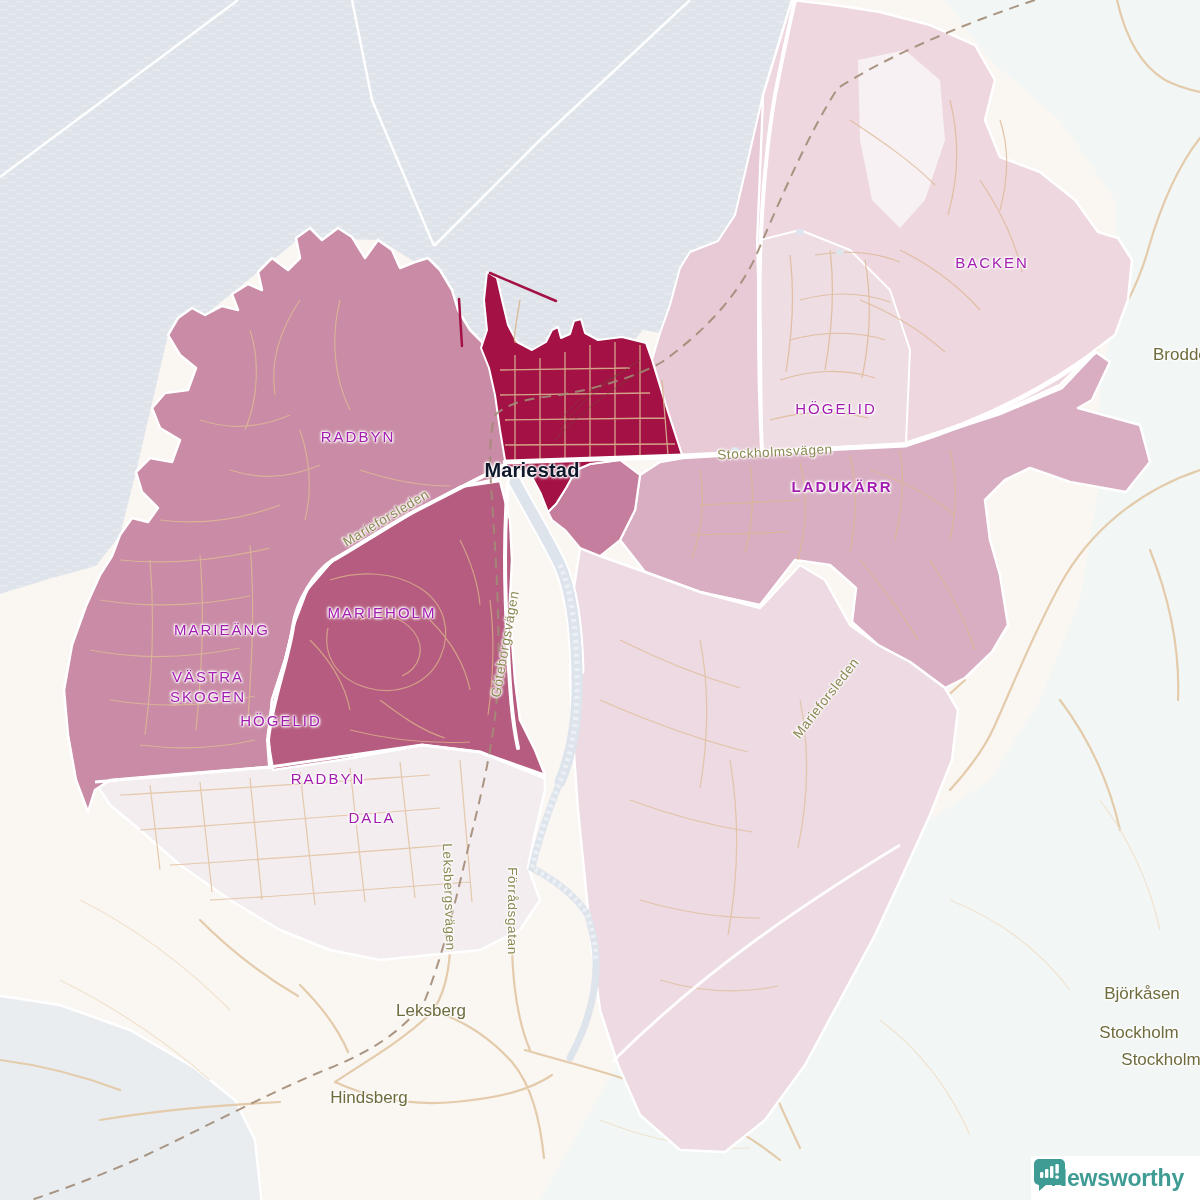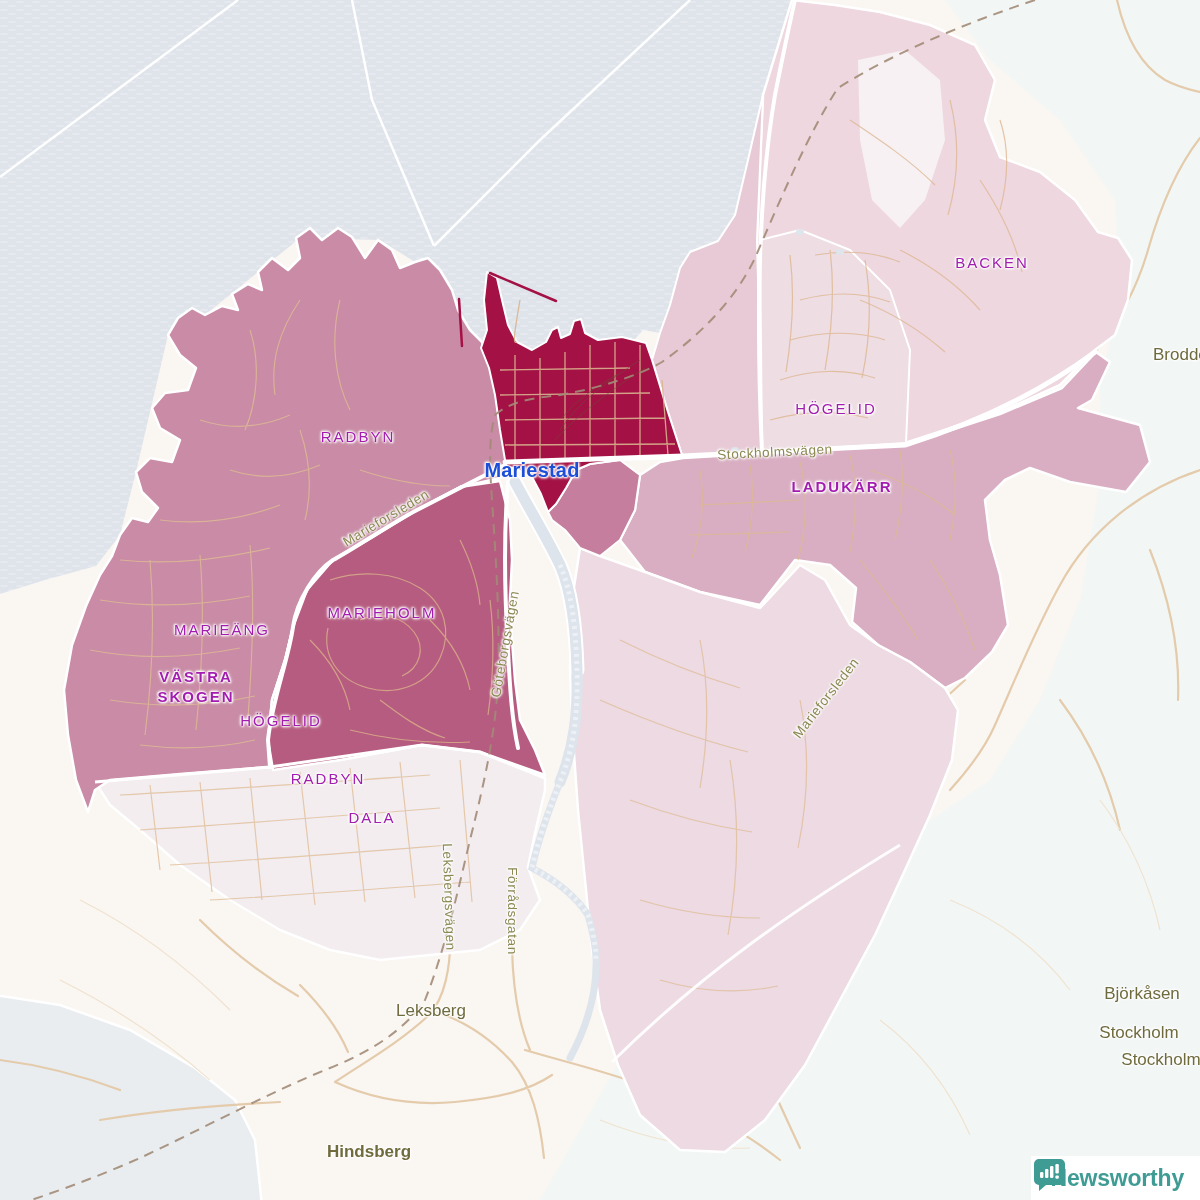--- a/index.html
+++ b/index.html
@@ -3,21 +3,21 @@
 <meta charset="utf-8">
 <style>
   html,body{margin:0;padding:0;background:#faf6f2;}
   .stage{position:relative;width:1200px;height:1200px;overflow:hidden;
          font-family:"Liberation Sans",sans-serif;}
   .stage svg{position:absolute;left:0;top:0;}
   #labels{position:absolute;left:0;top:0;width:1200px;height:1200px;pointer-events:none;}
   .lbl{position:absolute;white-space:pre-line;text-align:center;
        text-shadow:0 0 2px #fff,0 0 3px #fff,0 0 4px #fff,1px 1px 2px #fff,-1px -1px 2px #fff;}
   .lbl.district{font-size:15px;letter-spacing:2px;color:#a21caf;font-weight:400;line-height:1.3;}
-  .lbl.city{font-size:20px;font-weight:700;color:#1d4ed8;letter-spacing:.2px;}
+  .lbl.city{font-size:20px;font-weight:700;color:#0f172a;letter-spacing:.2px;}
   .lbl.place{font-size:17px;color:#6f6b3d;}
   .lbl.road{font-size:13.5px;color:#8b8852;letter-spacing:.6px;}
   .logo{position:absolute;right:0;bottom:0;height:44px;background:#ffffff;
         display:flex;align-items:center;gap:9px;padding:0 16px 0 11px;}
   .logo-text{font-size:23px;font-weight:700;color:#3e9c94;letter-spacing:-.2px;}
 </style>
 </head>
 <body>
 
 <div class="stage">
@@ -136,31 +136,31 @@
   <ellipse cx="840" cy="252" rx="4" ry="3" fill="#dce6ec"></ellipse>
   <ellipse cx="735" cy="450" rx="4" ry="3" fill="#dce6ec"></ellipse>
 
   <path fill="none" stroke-width="2" stroke-dasharray="10 7" opacity=".9" d="M1035,0 C960,25 890,55 838,88 C810,130 780,200 755,258 C735,300 700,335 662,362 C640,375 600,388 560,395 C530,398 510,402 495,415 C488,440 490,470 492,500 C496,560 500,620 498,680 C496,730 485,780 470,840 C458,890 445,950 425,1000 C405,1030 370,1052 330,1068 C270,1092 200,1130 140,1158 C95,1178 40,1198 0,1210" stroke="#a28b77"></path>
 </svg>
 
 <div id="labels">
       <div class="lbl city" style="left: 532px; top: 470px; transform: translate(-50%, -50%) rotate(0deg);">Mariestad</div>
       <div class="lbl district" style="left: 358px; top: 437px; transform: translate(-50%, -50%) rotate(0deg);">RADBYN</div>
       <div class="lbl district" style="left: 194px; top: 630px; transform: translate(-50%, -50%) rotate(0deg); margin-left: 28px;">MARIEÄNG</div>
-      <div class="lbl district" style="left: 196px; top: 686px; transform: translate(-50%, -50%) rotate(0deg); font-weight: bold;">VÄSTRA
+      <div class="lbl district" style="left: 208px; top: 686px; transform: translate(-50%, -50%) rotate(0deg);">VÄSTRA
 SKOGEN</div>
       <div class="lbl district" style="left: 281px; top: 721px; transform: translate(-50%, -50%) rotate(0deg);">HÖGELID</div>
       <div class="lbl district" style="left: 382px; top: 613px; transform: translate(-50%, -50%) rotate(0deg);">MARIEHOLM</div>
       <div class="lbl district" style="left: 328px; top: 779px; transform: translate(-50%, -50%) rotate(0deg);">RADBYN</div>
       <div class="lbl district" style="left: 372px; top: 818px; transform: translate(-50%, -50%) rotate(0deg);">DALA</div>
       <div class="lbl district" style="left: 836px; top: 409px; transform: translate(-50%, -50%) rotate(0deg);">HÖGELID</div>
       <div class="lbl district" style="left: 842px; top: 487px; transform: translate(-50%, -50%) rotate(0deg); font-weight: bold;">LADUKÄRR</div>
       <div class="lbl district" style="left: 992px; top: 263px; transform: translate(-50%, -50%) rotate(0deg);">BACKEN</div>
       <div class="lbl place" style="left: 431px; top: 1011px; transform: translate(-50%, -50%) rotate(0deg);">Leksberg</div>
-      <div class="lbl place" style="left: 369px; top: 1152px; transform: translate(-50%, -50%) rotate(0deg); font-weight: bold;">Hindsberg</div>
+      <div class="lbl place" style="left: 369px; top: 1098px; transform: translate(-50%, -50%) rotate(0deg);">Hindsberg</div>
       <div class="lbl place" style="left: 1142px; top: 994px; transform: translate(-50%, -50%) rotate(0deg);">Björkåsen</div>
       <div class="lbl place" style="left: 1139px; top: 1033px; transform: translate(-50%, -50%) rotate(0deg);">Stockholm</div>
       <div class="lbl place" style="left: 1161px; top: 1060px; transform: translate(-50%, -50%) rotate(0deg);">Stockholm</div>
       <div class="lbl place" style="left: 1153px; top: 355px; transform: translate(0px, -50%) rotate(0deg);">Brodderud</div>
       <div class="lbl road" style="left: 775px; top: 452px; transform: translate(-50%, -50%) rotate(-3deg);">Stockholmsvägen</div>
       <div class="lbl road" style="left: 505px; top: 644px; transform: translate(-50%, -50%) rotate(-80deg);">Göteborgsvägen</div>
       <div class="lbl road" style="left: 386px; top: 518px; transform: translate(-50%, -50%) rotate(-31deg);">Marieforsleden</div>
       <div class="lbl road" style="left: 826px; top: 698px; transform: translate(-50%, -50%) rotate(-52deg);">Marieforsleden</div>
       <div class="lbl road" style="left: 449px; top: 897px; transform: translate(-50%, -50%) rotate(88deg);">Leksbergsvägen</div>
       <div class="lbl road" style="left: 512px; top: 911px; transform: translate(-50%, -50%) rotate(90deg);">Förrådsgatan</div>

